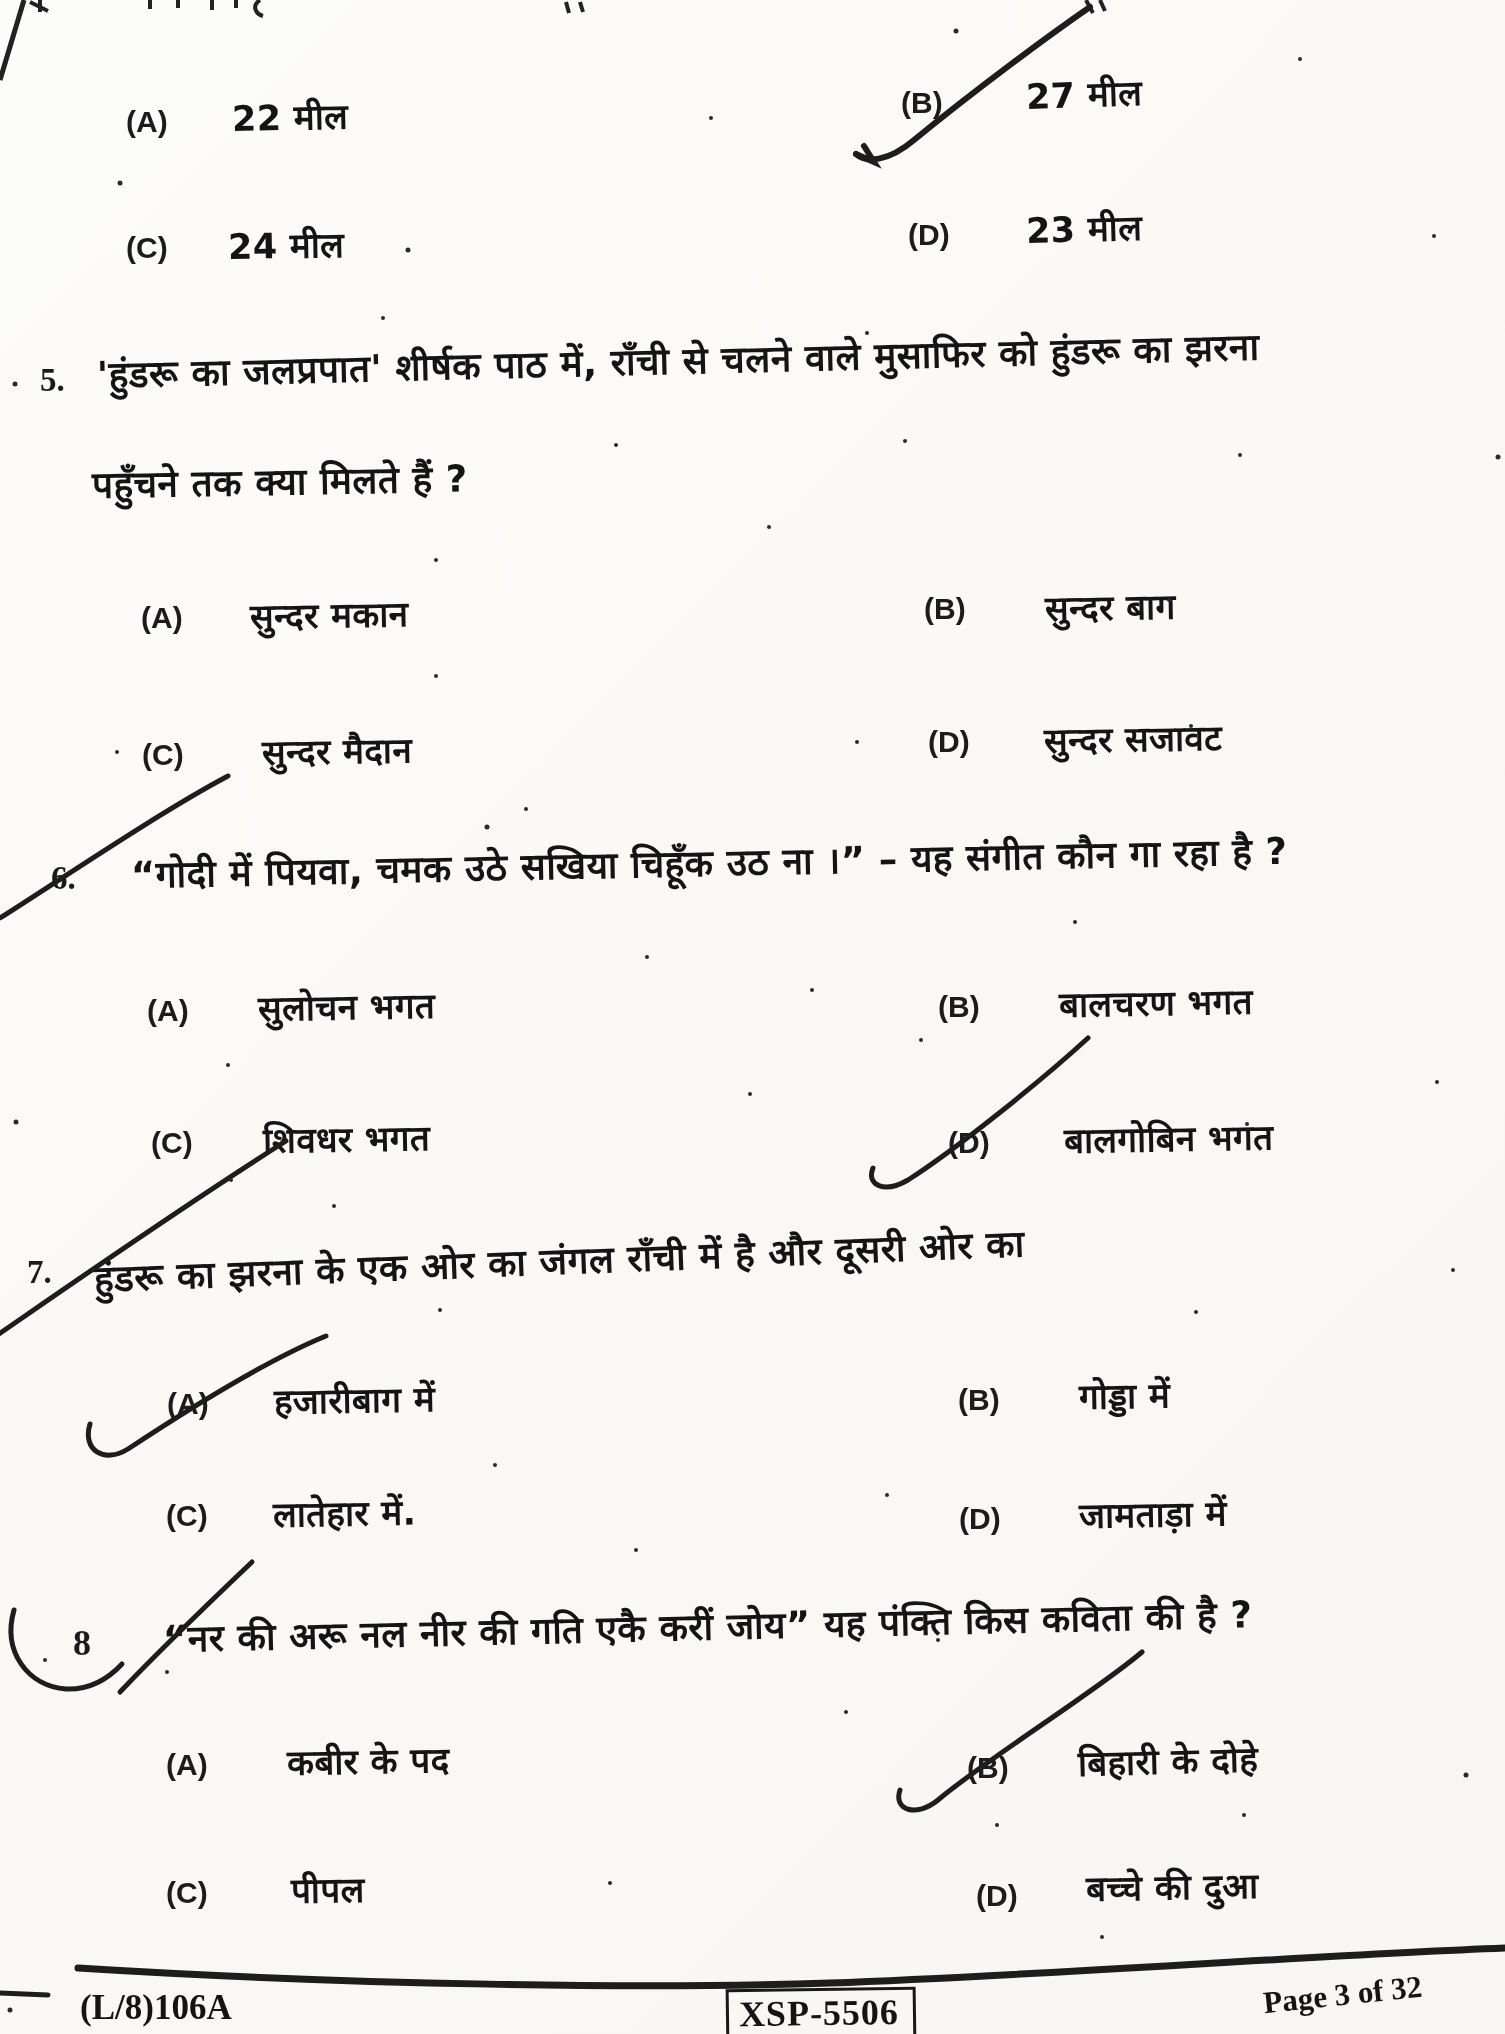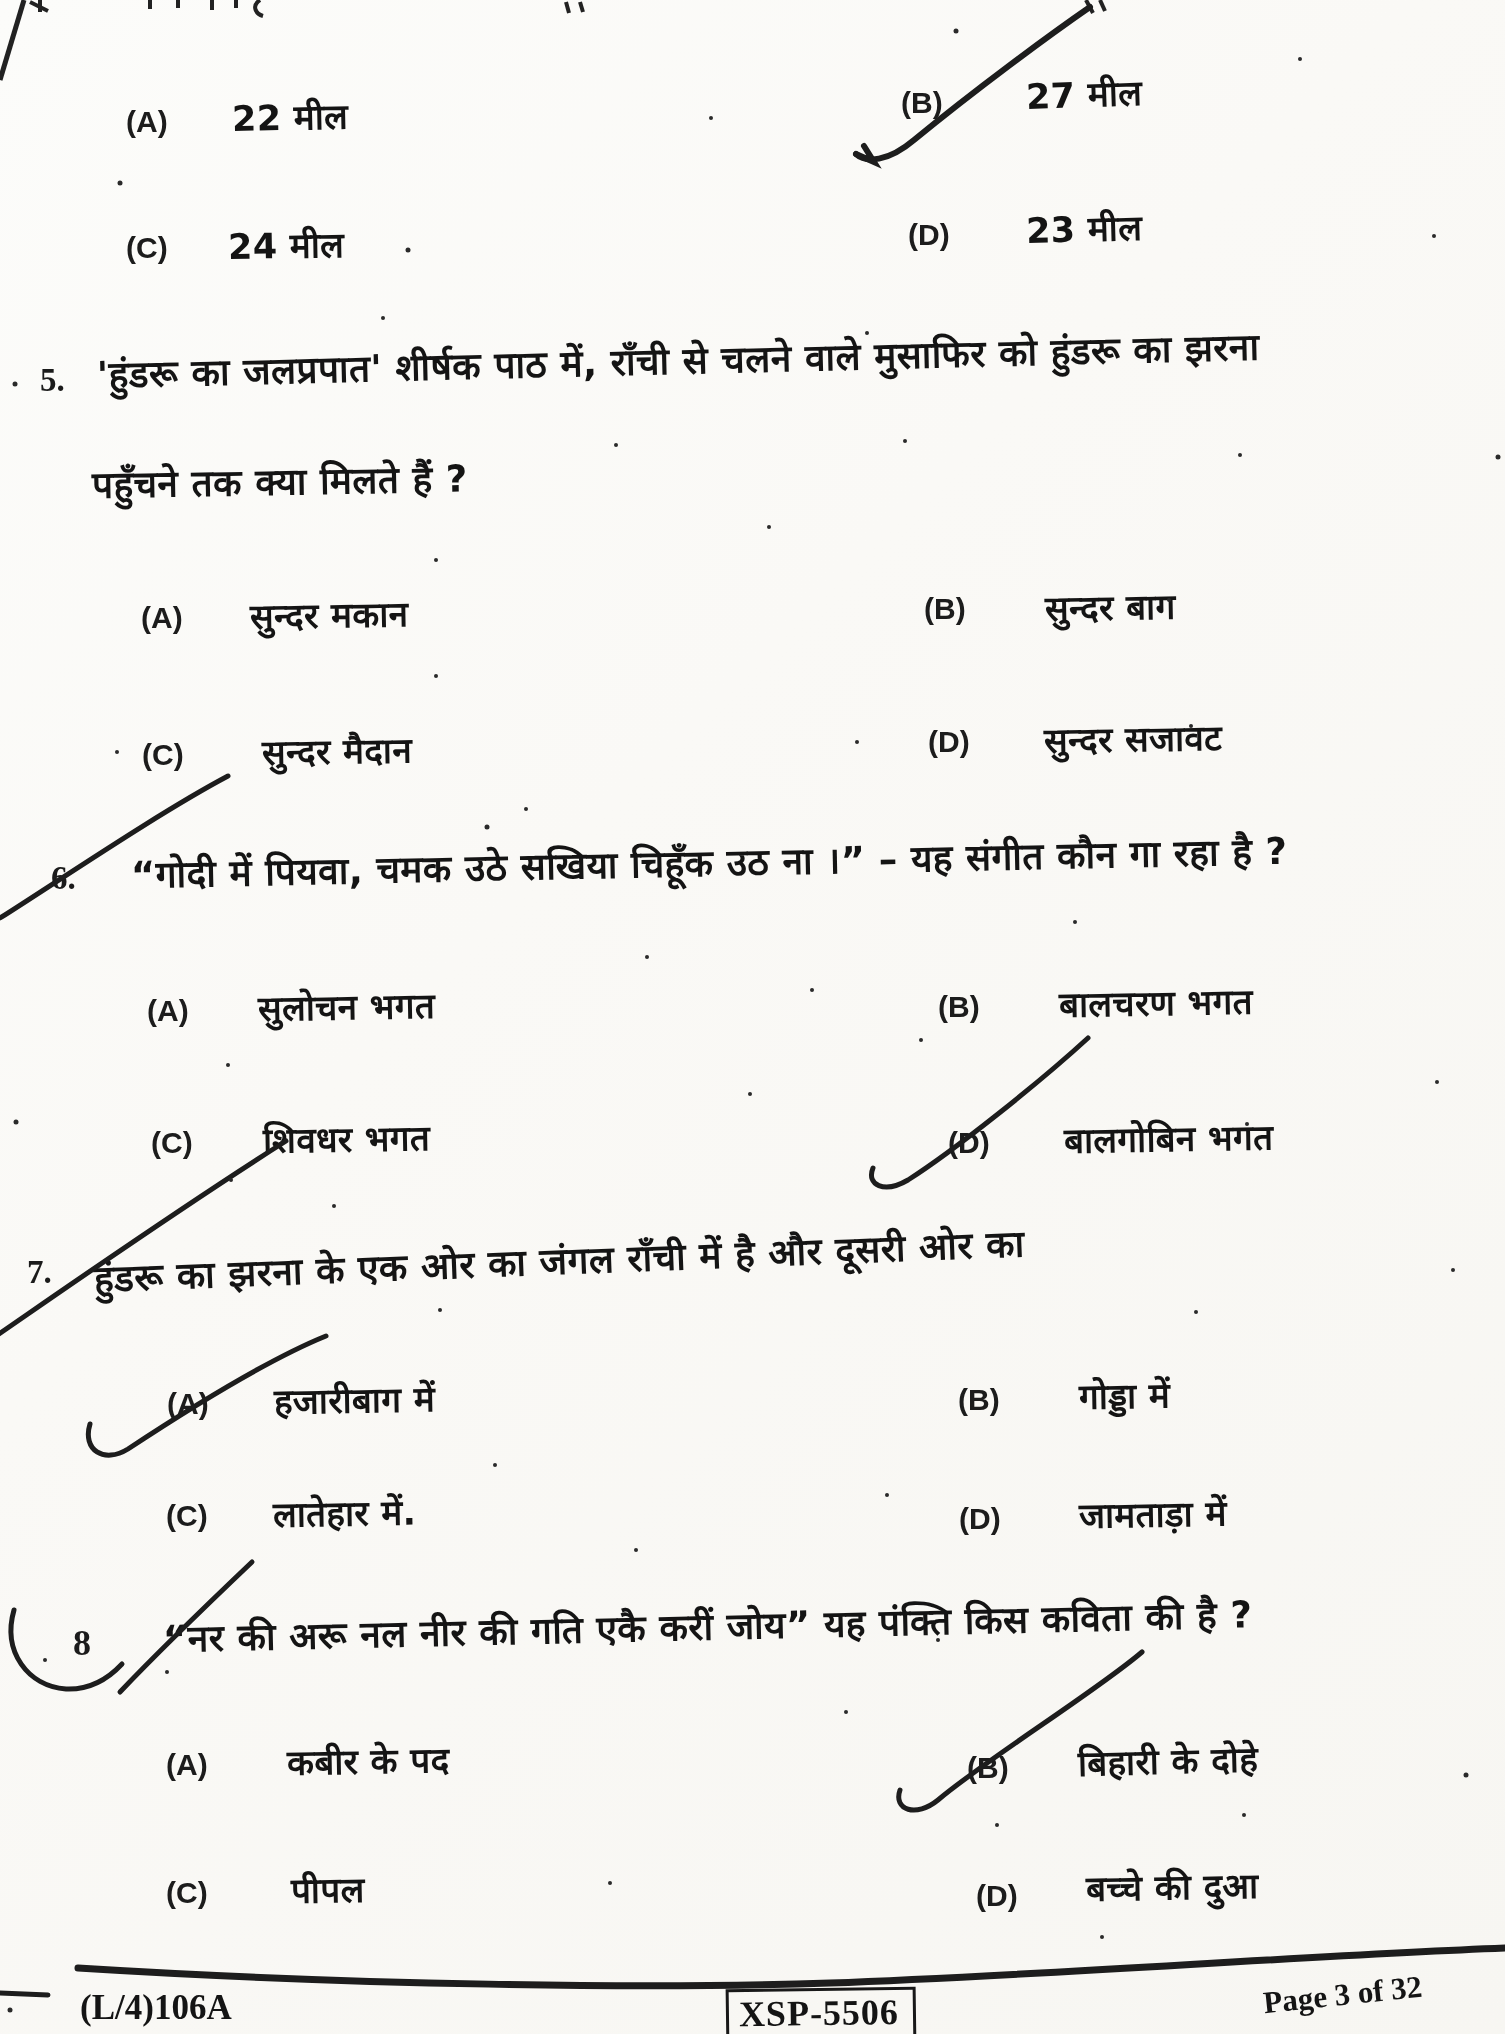--- a/index.html
+++ b/index.html
@@ -82,21 +82,21 @@
     <span class="abs opt-text" style="left:287px;top:1738px;transform:rotate(-1deg);">कबीर के पद</span>
     <span class="abs opt-label" style="left:967px;top:1751px;">(B)</span>
     <span class="abs opt-text" style="left:1078px;top:1739px;transform:rotate(-1.5deg);">बिहारी के दोहे</span>
     <span class="abs opt-label" style="left:166px;top:1876px;">(C)</span>
     <span class="abs opt-text" style="left:291px;top:1866px;transform:rotate(-1deg);">पीपल</span>
     <span class="abs opt-label" style="left:976px;top:1879px;">(D)</span>
     <span class="abs opt-text" style="left:1086px;top:1864px;transform:rotate(-1deg);">बच्चे की दुआ</span>
   </div>
 
   <div>
-    <span class="abs footer-text" style="left:80px;top:1988px;font-size:35px;">(L/4)106A</span>
+    <span class="abs footer-text" style="left:80px;top:1988px;font-size:35px;">(L/8)106A</span>
     <span class="abs footer-text code-box" style="left:726px;top:1988px;transform:rotate(-0.8deg);">XSP-5506</span>
     <span class="abs footer-text" style="left:1263px;top:1977px;font-size:31px;transform:rotate(-6deg);">Page 3 of 32</span>
   </div>
 
   <svg class="overlay" width="1505" height="2034" viewBox="0 0 1505 2034">
 
     <g stroke="#222" stroke-width="4" fill="none">
       <path d="M24,0 L0,80" stroke-width="5"></path>
       <path d="M30,2 l18,9"></path>
       <path d="M40,0 l0,12"></path>

